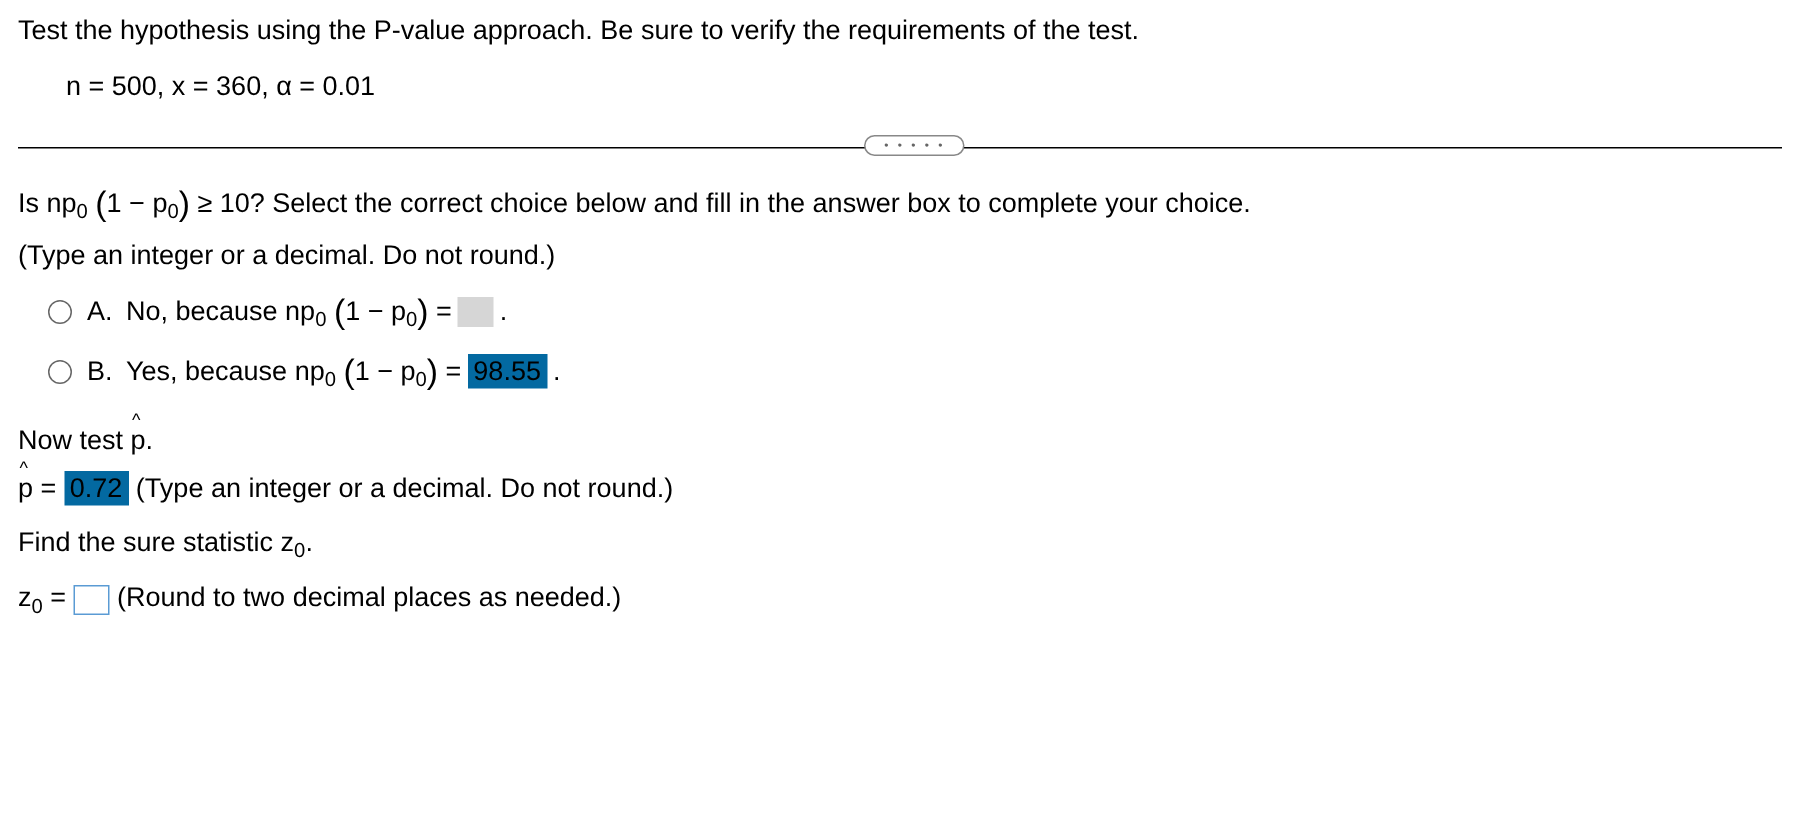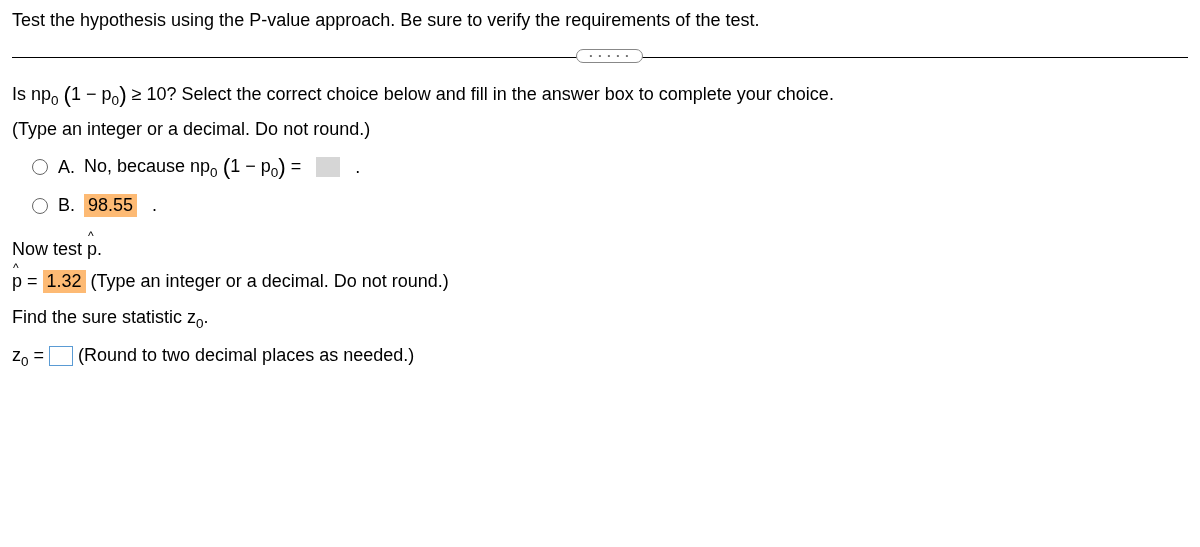--- a/index.html
+++ b/index.html
@@ -69,32 +69,32 @@
       margin-right: 10px;
       flex-shrink: 0;
     }
     .choice-label {
       width: 26px;
       flex-shrink: 0;
     }
     .choice-text {
       display: flex;
       align-items: center;
-      gap: 15px;
+      gap: 4px;
       flex-wrap: wrap;
     }
     .input-blank {
       background: #d6d6d6;
       min-width: 24px;
       height: 20px;
       display: inline-block;
       vertical-align: middle;
     }
     .input-filled {
-      background: #fdba74;
+      background: #0369a1;
       padding: 1px 4px;
       display: inline-block;
     }
     .input-box {
       border: 1px solid #5a9bd4;
       width: 24px;
       height: 20px;
       display: inline-block;
       vertical-align: middle;
     }
@@ -127,20 +127,21 @@
       font-size: 1.25em;
       vertical-align: -2px;
     }
   </style>
 </head>
 <body>
 
 <div class="intro">Test the hypothesis using the P-value approach. Be sure to verify the requirements of the test.</div>
 
 <div class="hypothesis-block">
+  <div>n = 500, x = 360, α = 0.01</div>
 </div>
 
 <div class="divider-wrap">
   <div class="divider-line"></div>
   <div class="divider-handle">• • • • •</div>
 </div>
 
 <div class="question-line">
   <span>Is np</span><span class="sub0">0</span>
   <span class="paren">(</span><span>1 − p</span><span class="sub0">0</span><span class="paren">)</span><span> ≥ 10? Select the correct choice below and fill in the answer box to complete your choice.</span>
@@ -155,31 +156,33 @@
     <span class="paren">(</span><span>1 − p</span><span class="sub0">0</span><span class="paren">)</span><span> = </span></span>
     <span class="input-blank"></span>
     <span> .</span>
   </div>
 </div>
 
 <div class="choice-row">
   <div class="radio"></div>
   <div class="choice-label">B.</div>
   <div class="choice-text">
+    <span><span>Yes, because np</span><span class="sub0">0</span>
+    <span class="paren">(</span><span>1 − p</span><span class="sub0">0</span><span class="paren">)</span><span> = </span></span>
     <span class="input-filled">98.55</span>
     <span> .</span>
   </div>
 </div>
 
 <div class="section">
   <span>Now test </span><span class="phat"><span class="hat">^</span><span>p</span></span><span>.</span>
 </div>
 
 <div class="answer-line">
-  <span class="phat"><span class="hat">^</span><span>p</span></span><span> = </span><span class="input-filled">1.32</span><span>  (Type an integer or a decimal. Do not round.)</span>
+  <span class="phat"><span class="hat">^</span><span>p</span></span><span> = </span><span class="input-filled">0.72</span><span>  (Type an integer or a decimal. Do not round.)</span>
 </div>
 
 <div class="answer-line">
   <span>Find the sure statistic z</span><span class="sub0">0</span><span>.</span>
 </div>
 
 <div class="answer-line">
   <span>z</span><span class="sub0">0</span><span> = </span><span class="input-box"></span><span> (Round to two decimal places as needed.)</span>
 </div>
 

